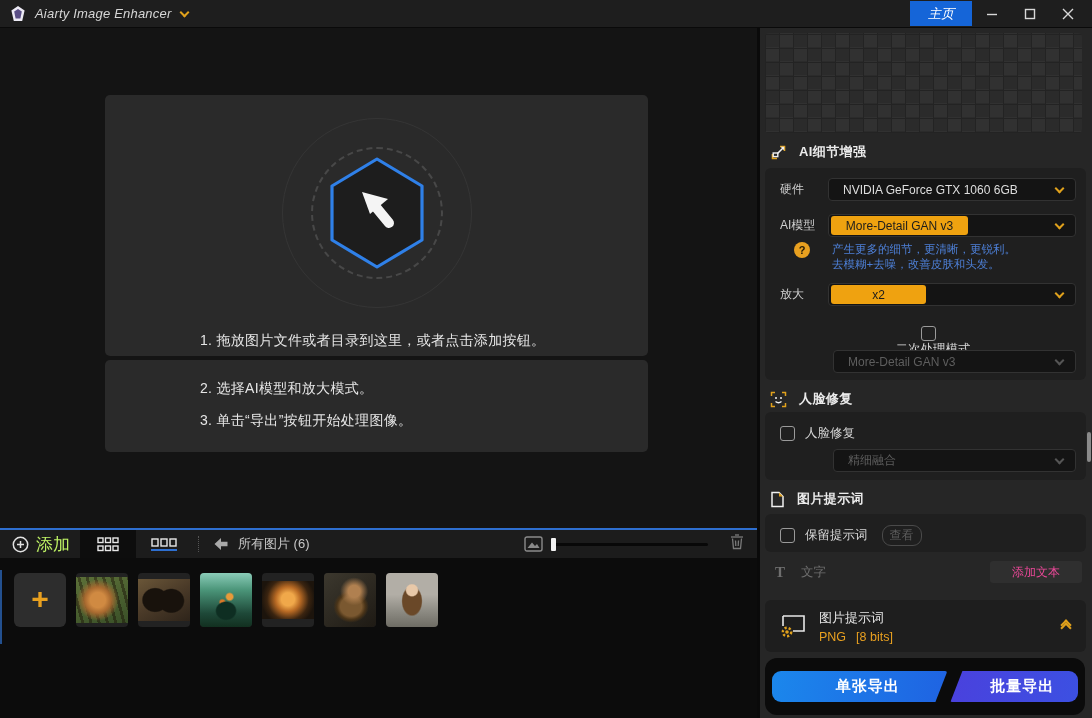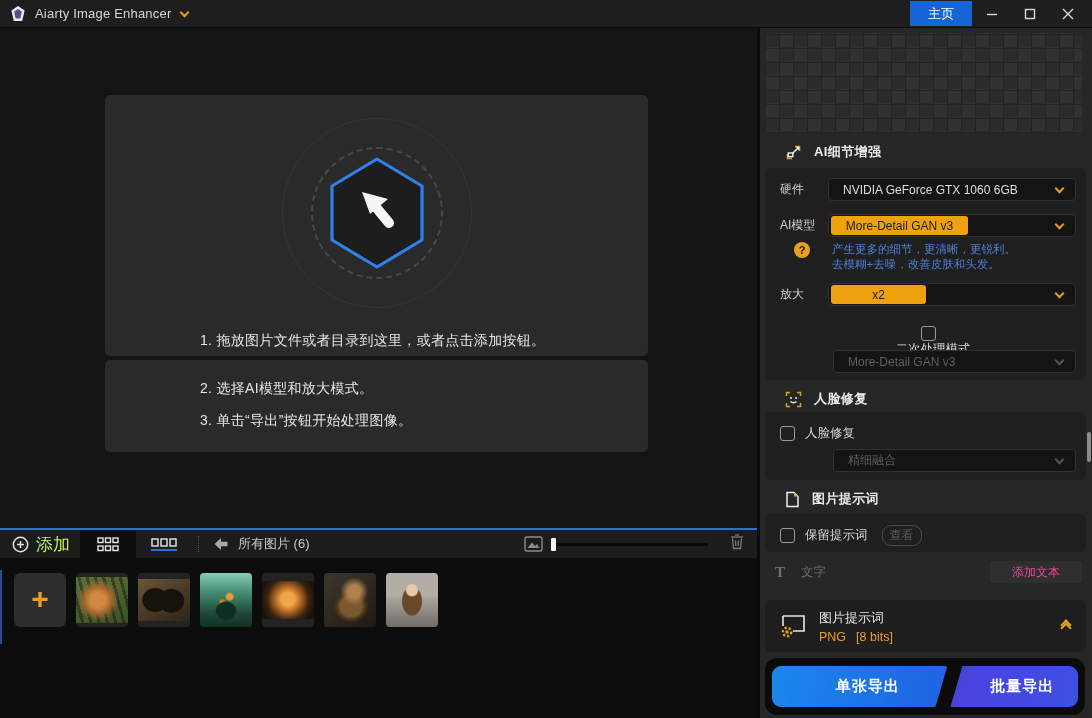--- a/index.html
+++ b/index.html
@@ -1,21 +1,21 @@
 <!DOCTYPE html>
 <html><head>
 <meta charset="utf-8">
 <style>
   * { margin:0; padding:0; box-sizing:border-box; }
   html,body { background:#000; }
   body { font-family:"Liberation Sans", sans-serif; }
   .window { position:relative; width:1092px; height:718px; background:#161616; overflow:hidden; color:#ddd; }
 
   
-  .titlebar { position:absolute; left:0; top:0; width:1092px; height:28px; background:#1e1e1e; display:flex; align-items:center; border-bottom:1px solid #0a0a0a; }
+  .titlebar { position:absolute; left:0; top:0; width:1092px; height:28px; background:#1e1e1e; display:flex; align-items:center; border-bottom:1px solid #0a0a0a;font-style:italic; }
   .logo { margin-left:9px; display:flex; align-items:center; }
   .app-title { margin-left:8px; font-size:13px; color:#d6d6d6; letter-spacing:.2px; }
   .title-chev { width:7px; height:7px; border-right:2px solid #e0a11c; border-bottom:2px solid #e0a11c; transform:rotate(45deg); margin-left:10px; margin-top:-3px; }
   .tb-spacer { flex:1; }
   .home-btn { width:62px; height:25px; background:#1565d8; color:#fff; font-size:13px; display:flex; align-items:center; justify-content:center; cursor:pointer; }
   .win-btn { width:36px; height:28px; display:flex; align-items:center; justify-content:center; margin-left:2px; }
   .win-btn svg { display:block; }
 
   
   .main-canvas { position:absolute; left:0; top:28px; width:757px; height:500px; background:#141414; }
@@ -87,21 +87,21 @@
 
   
   .rpanel { position:absolute; left:760px; top:28px; width:332px; height:690px; background:#262626; }
   .rp-grid { position:absolute; left:5px; top:5px; width:317px; height:100px; border-radius:4px;
       background-color:#2d2d2d;
       background-image:
         repeating-linear-gradient(0deg, #232323 0 1px, rgba(0,0,0,0) 1px 14px),
         repeating-linear-gradient(90deg, #232323 0 1px, rgba(0,0,0,0) 1px 14px),
         conic-gradient(#313131 90deg, #2b2b2b 90deg 180deg, #313131 180deg 270deg, #2b2b2b 270deg);
       background-size:auto, auto, 28px 28px; }
-  .rp-header { position:absolute; left:25px; display:flex; align-items:center; gap:12px; height:20px; }
+  .rp-header { position:absolute; left:10px; display:flex; align-items:center; gap:12px; height:20px; }
   .rp-header .ht { font-size:13px; font-weight:bold; color:#ececec; letter-spacing:.4px; }
   .h1 { top:114px; } .h2 { top:361px; } .h3 { top:461px; }
   .rp-card { position:absolute; left:5px; width:321px; background:#1f1f1f; border-radius:6px; }
   .card1 { top:140px; height:212px; }
   .card2 { top:384px; height:68px; }
   .card3 { top:486px; height:38px; }
   .frow { position:absolute; left:15px; right:10px; display:flex; align-items:center; }
   .flabel { width:48px; font-size:12px; color:#cfcfcf; flex-shrink:0; }
   .dropdown { position:relative; height:23px; background:#141414; border:1px solid #323232; border-radius:4px; display:flex; align-items:center; flex:1; cursor:pointer; }
   .dd-text { font-size:12px; color:#dedede; margin-left:14px; }
@@ -127,21 +127,21 @@
   .add-text-btn { margin-left:auto; width:92px; height:22px; background:#2f2f2f; border-radius:3px; color:#ec4899; font-size:12px; display:flex; align-items:center; justify-content:center; }
   .export-card { position:absolute; left:5px; top:572px; width:321px; height:52px; background:#1e1e1e; border-radius:6px; display:flex; align-items:center; }
   .exp-ic { margin-left:14px; position:relative; width:30px; height:28px; flex-shrink:0; }
   .exp-texts { margin-left:10px; }
   .exp-title { font-size:13px; color:#e6e6e6; }
   .exp-fmt { margin-top:3px; font-size:12.5px; color:#e8a020; display:flex; gap:10px; }
   .collapse-btn { margin-left:auto; margin-right:16px; display:flex; flex-direction:column; align-items:center; cursor:pointer; }
   .chev-up { width:8px; height:8px; border-top:2px solid #e0a11c; border-left:2px solid #e0a11c; transform:rotate(45deg); }
   .chev-up + .chev-up { margin-top:-5px; }
   .actions-bar { position:absolute; left:5px; top:630px; width:320px; height:57px; background:#0b0b0b; border-radius:12px; display:flex; align-items:center; padding:0 7px; }
-  .act-btn { height:41px; display:flex; align-items:center; justify-content:center; color:#fff; font-size:15px; font-weight:bold; letter-spacing:1px; cursor:pointer;padding-left:16px; }
+  .act-btn { height:31px; display:flex; align-items:center; justify-content:center; color:#fff; font-size:15px; font-weight:bold; letter-spacing:1px; cursor:pointer;padding-left:16px; }
   .act-single { width:176px; background:linear-gradient(100deg,#1b87ec,#1f63e2); border-radius:9px 2px 2px 9px; clip-path:polygon(0 0, 100% 0, calc(100% - 12px) 100%, 0 100%); }
   .act-batch { width:128px; margin-left:3px; background:linear-gradient(100deg,#4a41dd,#3c50e2); border-radius:2px 9px 9px 2px; clip-path:polygon(12px 0, 100% 0, 100% 100%, 0 100%); }
   .rp-scrollthumb { position:absolute; right:1px; top:404px; width:4px; height:30px; background:#8a8a8a; border-radius:2px; }
 </style>
 </head>
 <body>
 
 <div class="window">
 
   <div class="titlebar">

